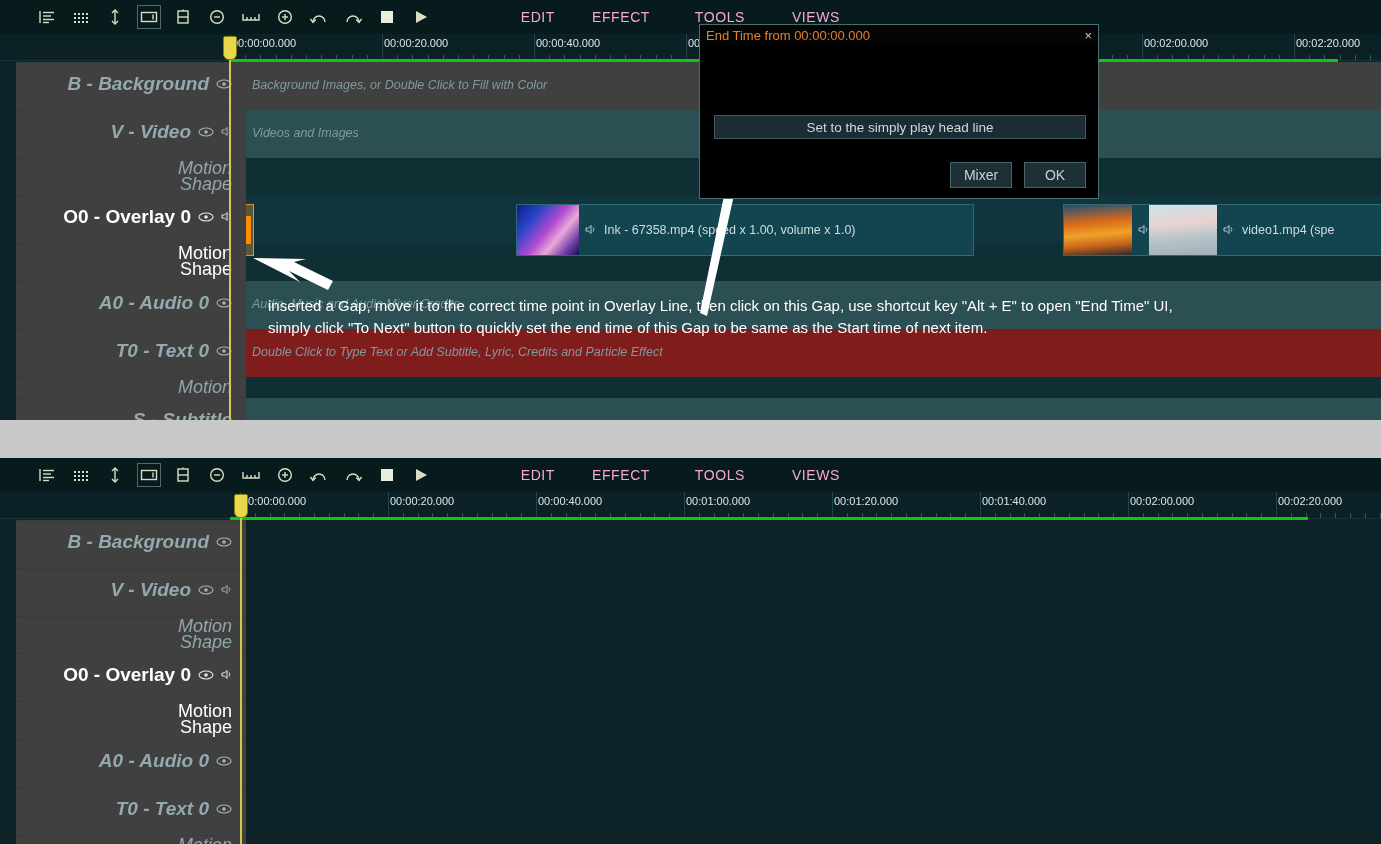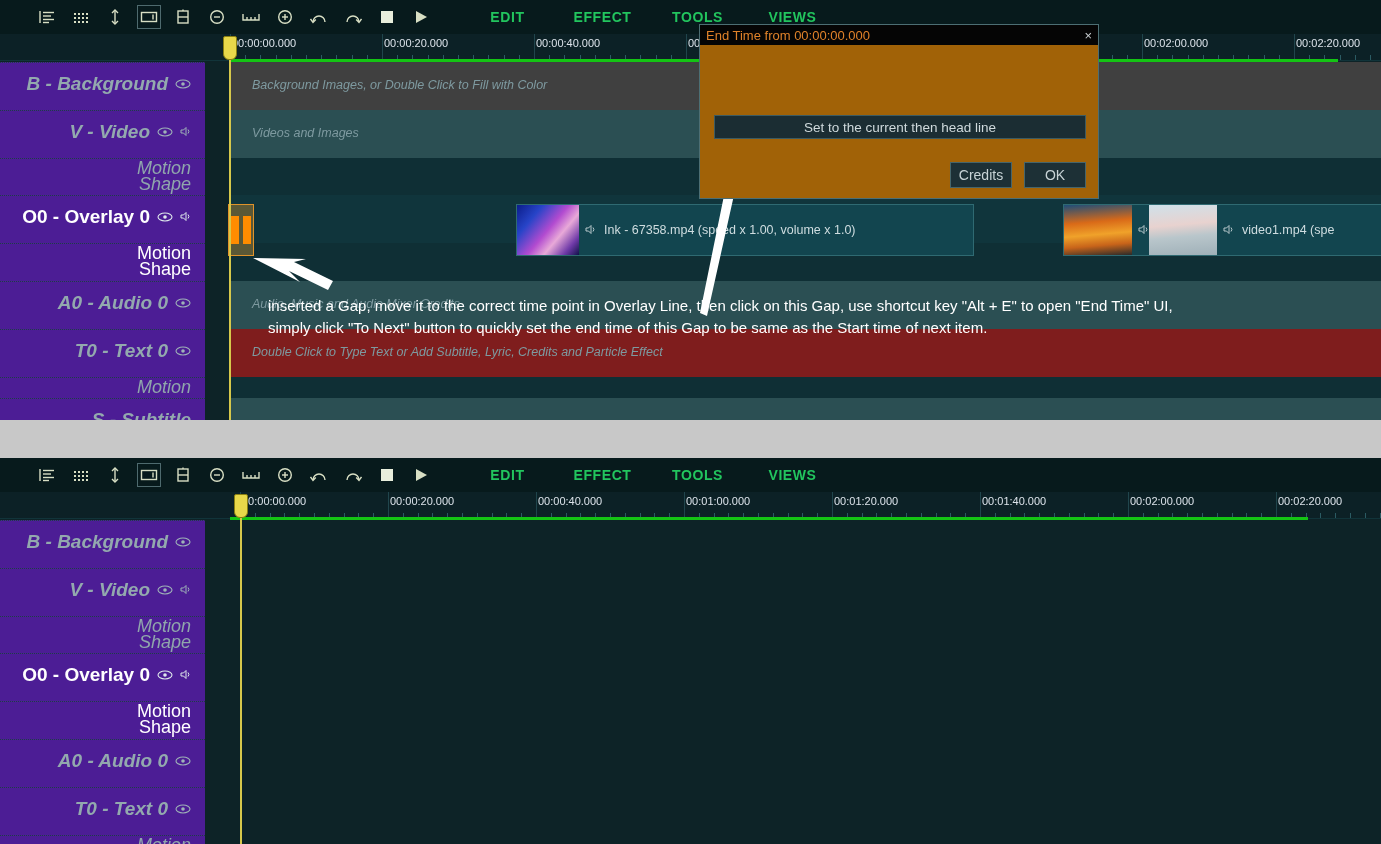--- a/index.html
+++ b/index.html
@@ -9,55 +9,55 @@
   #gutter{position:absolute;left:0;top:420px;width:1381px;height:38px;background:#c8c8c8;}
   #panel-bottom{top:458px;height:386px;}
 
   
   .toolbar{position:absolute;left:0;top:0;width:1381px;height:34px;background:#071a1c;}
   .tb-icons{position:absolute;left:30px;top:0;height:34px;display:flex;align-items:center;gap:0;}
   .tbi{width:34px;height:34px;display:flex;align-items:center;justify-content:center;color:#d8dfc4;}
   .tbi.sel{outline:1px solid #4e6a6e;outline-offset:-6px;border-radius:2px;}
   .tbi svg{display:block;}
   .tb-menu{position:absolute;top:0;height:34px;display:flex;align-items:center;gap:0;left:460px;}
-  .tb-menu span{color:#22c55e;font-size:14px;letter-spacing:.6px;font-weight:700;padding:0 0;width:95px;text-align:center;}
+  .tb-menu span{color:#f9a8d4;font-size:14px;letter-spacing:.6px;font-weight:400;padding:0 0;width:95px;text-align:right;}
 
   
   .ruler{position:absolute;left:0;width:1381px;height:26px;background:#0c2126;border-bottom:1px solid #11343a;}
   .ruler .ticks{position:absolute;left:230px;top:0;right:0;height:26px;}
   .rl{position:absolute;top:3px;font-size:11px;color:#dce3ea;white-space:nowrap;}
   .rtick{position:absolute;top:0;width:1px;height:26px;background:#20454c;}
   .rminor{position:absolute;bottom:0;width:1px;height:5px;background:#2b5b63;}
   .greenbar{position:absolute;left:230px;height:3px;background:#14c414;}
   .playhead-m{position:absolute;width:14px;height:24px;background:#e8d84a;border:1px solid #8a7f12;box-sizing:border-box;border-radius:2px 2px 6px 6px;z-index:6;}
   .playline{position:absolute;width:2px;background:#d6c84b;z-index:5;}
 
   
-  .labels{position:absolute;left:0;width:205px;background:#4c1d95;z-index:3;}
+  .labels{position:absolute;left:16px;width:230px;background:#404040;z-index:3;}
   .trow{position:absolute;left:230px;right:0;}
   .trow .ph{position:absolute;left:22px;font-style:italic;font-size:12.5px;color:#7e9aa0;}
   .lbl{position:absolute;right:14px;display:flex;align-items:center;gap:7px;justify-content:flex-end;white-space:nowrap;}
   .lbl .t{font-style:italic;font-weight:bold;font-size:19px;color:#93a9ae;}
   .lbl.active .t{font-style:normal;color:#ffffff;}
   .sub{position:absolute;right:14px;text-align:right;font-style:italic;font-size:18px;color:#90a6ac;line-height:16px;}
   .sub.active{font-style:normal;color:#ffffff;}
   .eye,.spk{color:#9fb3b8;display:inline-block;}
   .lbl.active .eye,.lbl.active .spk{color:#dfe9ec;}
   .divider{position:absolute;left:0;right:0;height:0;border-top:1px dotted #1d3f45;}
 
   
   .gap{position:absolute;background:#5b5836;border:1px solid #e0932a;box-sizing:border-box;}
   .gap .h{position:absolute;top:50%;transform:translateY(-50%);width:8px;height:56%;background:#ff8c00;}
   .clip{position:absolute;background:#12454f;border:1px solid #2f6a72;box-sizing:border-box;display:flex;align-items:center;overflow:hidden;}
   .thumb{height:100%;flex:0 0 auto;position:relative;overflow:hidden;}
   .clip .nm{font-size:12.5px;color:#cfdde0;white-space:nowrap;margin-left:8px;}
   .spki{color:#b9c9cd;font-size:11px;margin-left:6px;}
 
   
-  #dialog{position:absolute;left:699px;top:24px;width:400px;height:175px;background:#a16207;border:1px solid #4c6e73;box-sizing:border-box;z-index:40;}
+  #dialog{position:absolute;left:699px;top:24px;width:400px;height:175px;background:#000000;border:1px solid #4c6e73;box-sizing:border-box;z-index:40;}
   #dialog .tbar{height:20px;background:#050505;display:flex;align-items:center;padding:0 6px;justify-content:space-between;}
   #dialog .tbar .ti{color:#e0822a;font-size:13px;}
   #dialog .tbar .x{color:#c9cfd2;font-size:13px;cursor:pointer;}
   .drow{position:absolute;left:14px;top:58px;display:flex;align-items:center;gap:0;}
   .dfield{height:26px;background:#0a1f24;border:1px solid #3f6168;box-sizing:border-box;display:flex;align-items:center;padding:0 5px;color:#dfe7ea;font-size:14px;}
   .sel-txt{background:#1b6fd4;color:#fff;padding:1px 0;}
   .caret{width:1px;height:16px;background:#cfd8dc;margin-left:1px;}
   .dms{color:#e4ecef;font-size:14px;margin:0 10px;}
   .dbtn{height:26px;background:#1d3036;border:1px solid #46656b;box-sizing:border-box;display:flex;align-items:center;justify-content:center;color:#c8d3d6;font-size:14px;padding:0 12px;}
   .dbtn.orange{color:#f08c1b;background:#22353b;}
@@ -641,23 +641,23 @@
       </div>
     </div>
   <div id="rows-bot"></div>
 </div>
 
 <div id="dialog">
   <div class="tbar">
     <span class="ti">End Time from 00:00:00.000</span>
     <span class="x">×</span>
   </div>
-  <div class="dwide">Set to the current then head line</div>
+  <div class="dwide">Set to the simply play head line</div>
   <div class="dfoot">
-    <div class="dbtn">Credits</div>
+    <div class="dbtn">Mixer</div>
     <div class="dbtn">OK</div>
   </div>
 </div>
 
 <div id="annot">
   <div>inserted a Gap, move it to the correct time point in Overlay Line, then click on this Gap, use shortcut key "Alt + E" to open "End Time" UI,</div>
   <div>simply click "To Next" button to quickly set the end time of this Gap to be same as the Start time of next item.</div>
 </div>
 
 <svg class="arrow" style="left:0;top:0;width:1381px;height:420px;">

